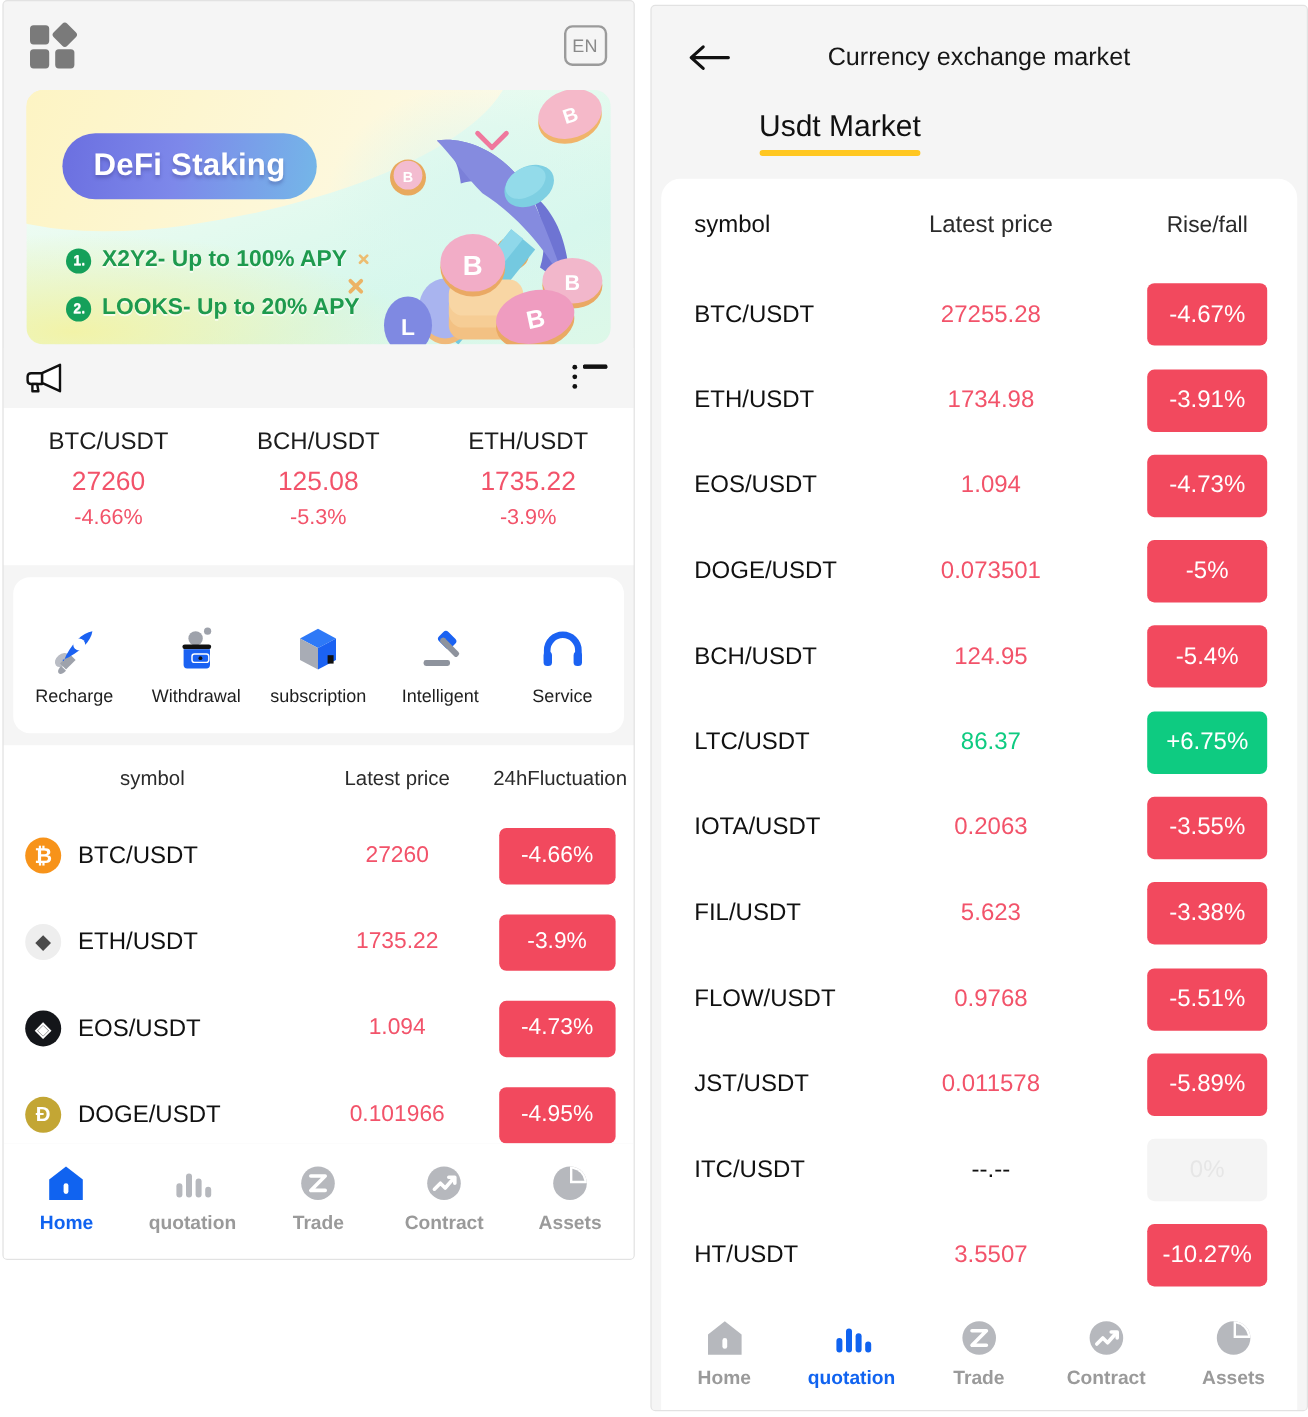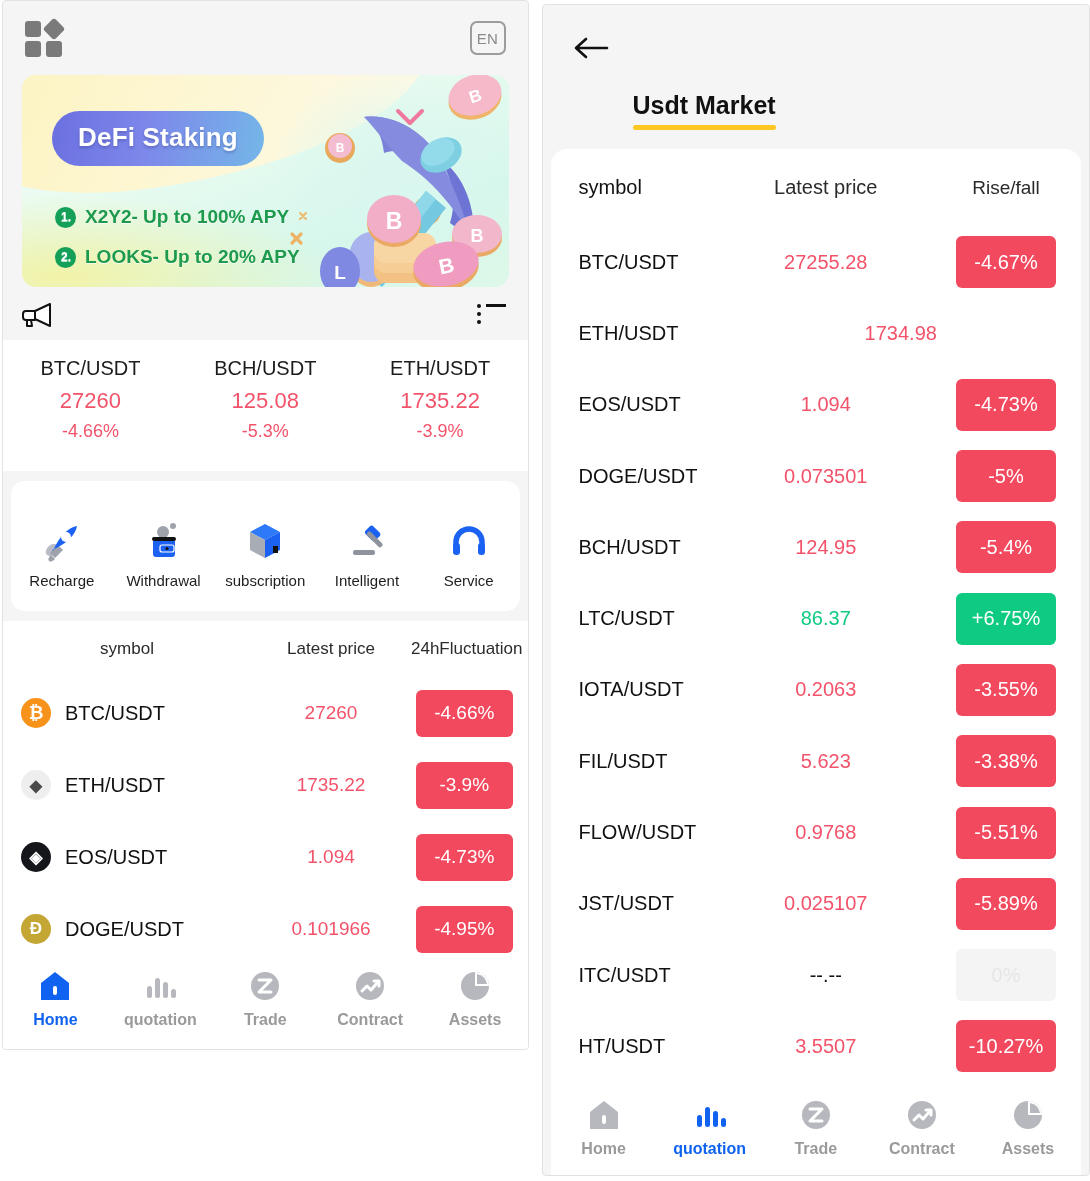--- a/index.html
+++ b/index.html
@@ -172,21 +172,21 @@
   .r-topbar {
     height: 86px; flex: 0 0 86px; display: flex; align-items: center;
     padding: 0 28px; position: relative;
   }
   .back-arrow { width: 40px; height: 26px; }
   .r-title {
     position: absolute; left: 0; right: 0; text-align: center;
     font-size: 21px; color: #171717; pointer-events: none;
   }
   .r-tabs { flex: 0 0 58px; padding-left: 90px; display: flex; align-items: flex-start; }
-  .r-tab { font-size: 25px; font-weight: bold; color: #111; position: relative; padding-bottom: 10px; }
+  .r-tab { font-size: 25px; font-weight: normal; color: #111; position: relative; padding-bottom: 10px; }
   .r-tab .ul {
     position: absolute; left: 0; right: 0; bottom: 0; height: 5px;
     background: #ffc721; border-radius: 3px;
   }
   .r-card {
     background: #fff; border-radius: 16px 16px 0 0;
     margin: 0 8px; flex: 1 1 auto; overflow: hidden;
     display: flex; flex-direction: column;
   }
   .r-head { display: flex; align-items: center; height: 78px; font-size: 19px; color: #2b2b2b; }
@@ -510,20 +510,21 @@
       </div>
     </div>
   </div>
 
   <div class="panel panel-right">
 
     <div class="r-topbar">
       <svg class="back-arrow" viewBox="0 0 40 26">
         <path d="M36 13 H5 M15 4 L5 13 L15 22" fill="none" stroke="#111" stroke-width="2.6" stroke-linecap="round" stroke-linejoin="round"></path>
       </svg>
+      <div class="r-title">Currency exchange market</div>
     </div>
 
     <div class="r-tabs">
       <div class="r-tab">
         <span>Usdt Market</span>
         <span class="ul"></span>
       </div>
     </div>
 
     <div class="r-card">
@@ -536,20 +537,23 @@
       <div class="r-row">
         <div class="r-c1">BTC/USDT</div>
         <div class="r-c2 down-txt">27255.28</div>
         <div class="r-c3">
             <span class="r-badge down">-4.67%</span>
           </div>
       </div>
       <div class="r-row">
         <div class="r-c1">ETH/USDT</div>
         <div class="r-c2 down-txt">1734.98</div>
+        <div class="r-c3">
+            <span class="r-badge down">-3.91%</span>
+          </div>
       </div>
       <div class="r-row">
         <div class="r-c1">EOS/USDT</div>
         <div class="r-c2 down-txt">1.094</div>
         <div class="r-c3">
             <span class="r-badge down">-4.73%</span>
           </div>
       </div>
       <div class="r-row">
         <div class="r-c1">DOGE/USDT</div>
@@ -588,21 +592,21 @@
       </div>
       <div class="r-row">
         <div class="r-c1">FLOW/USDT</div>
         <div class="r-c2 down-txt">0.9768</div>
         <div class="r-c3">
             <span class="r-badge down">-5.51%</span>
           </div>
       </div>
       <div class="r-row">
         <div class="r-c1">JST/USDT</div>
-        <div class="r-c2 down-txt">0.025107</div>
+        <div class="r-c2 down-txt">0.011578</div>
         <div class="r-c3">
             <span class="r-badge down">-5.89%</span>
           </div>
       </div>
       <div class="r-row">
         <div class="r-c1">ITC/USDT</div>
         <div class="r-c2 flat-txt">--.--</div>
         <div class="r-c3">
             <span class="r-badge flat">0%</span>
           </div>

